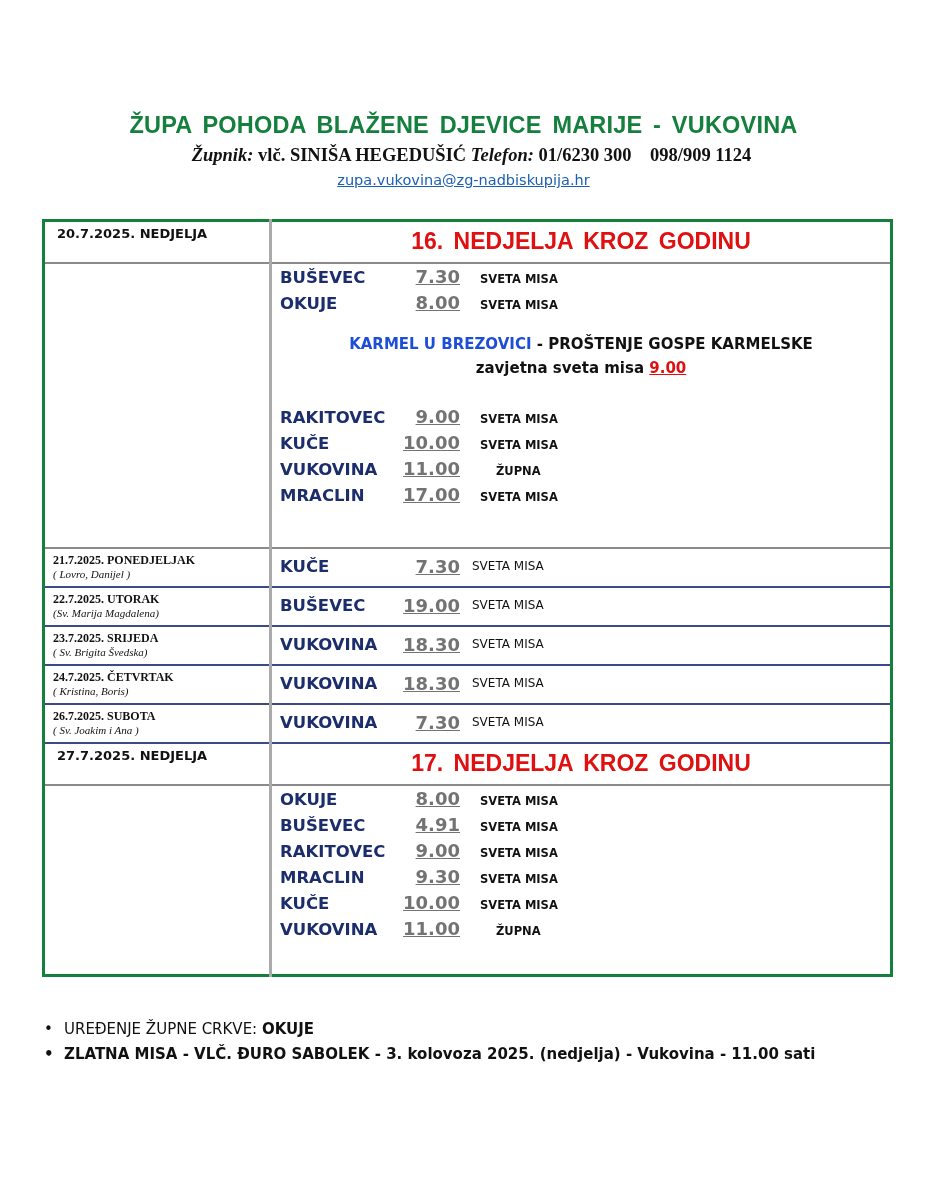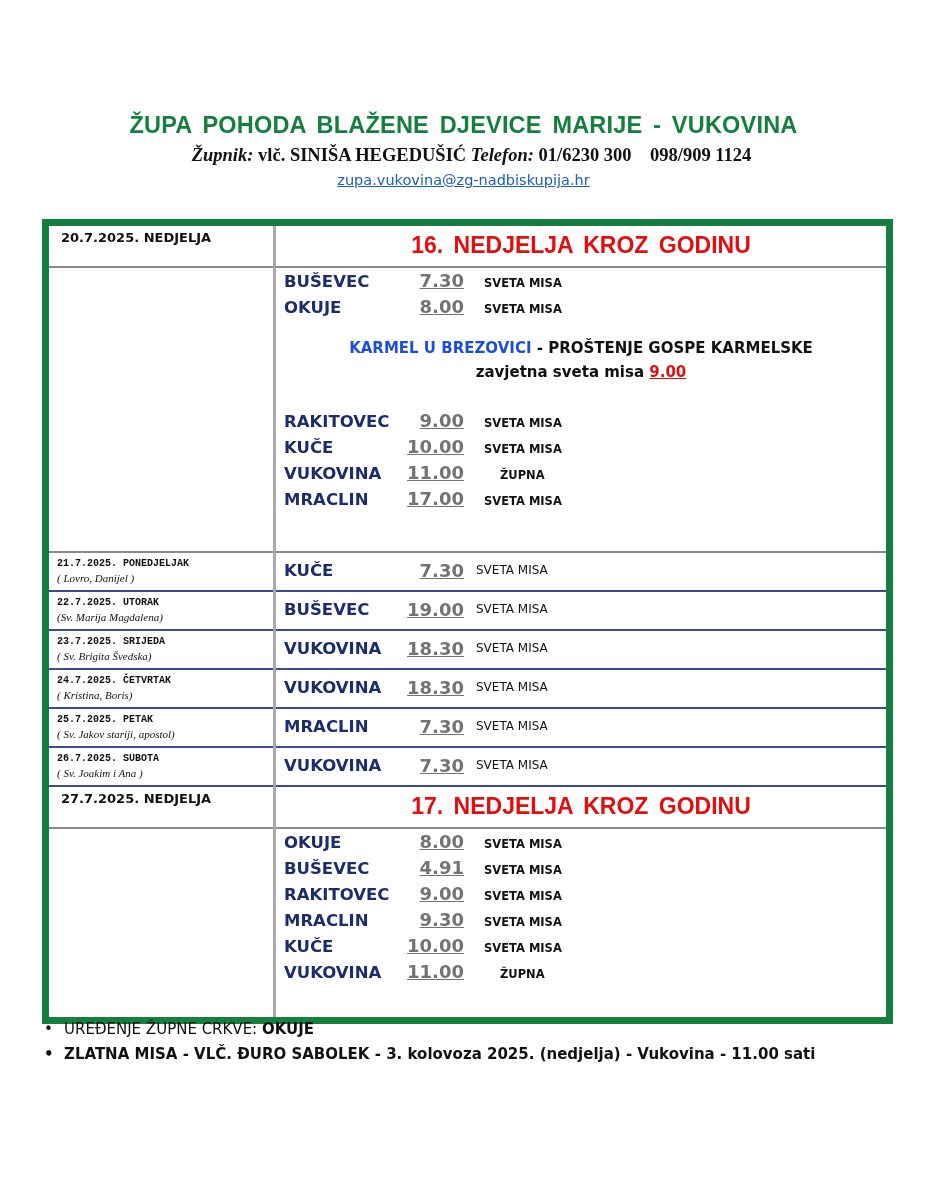--- a/index.html
+++ b/index.html
@@ -10,32 +10,32 @@
            font-family: "Liberation Sans", sans-serif; font-weight: bold;
            font-size: 23.5px; color: #15803d; letter-spacing: 0.2px; word-spacing: 4px; }
   .pastor { position: absolute; left: 8px; width: 927px; top: 145px; text-align: center;
             font-family: "Liberation Serif", serif; font-weight: bold; font-size: 18.5px; color: #111; }
   .pastor i { font-style: italic; }
   .email { position: absolute; left: 0; width: 927px; top: 172px; text-align: center;
            font-family: "DejaVu Sans", sans-serif; font-size: 14.5px; color: #1a5fb4;
            text-decoration: underline; }
 
   table.sched { position: absolute; left: 42px; top: 219px; width: 851px;
-                border-collapse: collapse; border: 7px solid #15803d; }
+                border-collapse: collapse; border: 3px solid #15803d; }
   table.sched td { border: 2px solid #8a8a8a; vertical-align: top; padding: 0; }
   td.left { width: 212px; border-right: 3px solid #aaa !important; }
   tr.sunday-head td { height: 36px; }
   tr.sunday-head td.left { font-family: "DejaVu Sans", sans-serif; font-weight: bold;
        font-size: 13px; padding: 4px 0 0 12px; }
   .sunday-title { text-align: center; font-family: "Liberation Sans", sans-serif;
                   font-weight: bold; font-size: 23px; color: #e01010; padding-top: 6px;
                   word-spacing: 4px; }
   tr.weekday td { height: 34px; border-top: 2px solid #3a4a8a; border-bottom: 2px solid #3a4a8a; }
   tr.weekday td.left { padding: 3px 0 0 8px; }
-  .daydate { font-family: Liberation Mono, monospace; font-weight: bold; font-size: 10px; line-height: 16px; }
+  .daydate { font-family: Liberation Serif, serif; font-weight: bold; font-size: 12px; line-height: 16px; }
   .saint { font-family: "Liberation Serif", serif; font-style: italic; font-size: 11px; line-height: 13px; }
 
   .mass { display: flex; align-items: baseline; height: 26px; }
   .place { font-family: "DejaVu Sans", sans-serif; font-weight: bold; font-size: 16.5px;
            color: #1c2d6b; width: 118px; padding-left: 8px; }
   .time { font-family: "DejaVu Sans", sans-serif; font-weight: bold; font-size: 18px;
           color: #737373; width: 62px; text-align: right; text-decoration: underline; }
   .type { font-family: "DejaVu Sans", sans-serif; font-weight: bold; font-size: 11.5px;
           color: #111; padding-left: 20px; }
   .type.zupna { padding-left: 36px; }
@@ -165,33 +165,20 @@
     <td>
           <div class="mass">
     <span class="place">VUKOVINA</span>
     <span class="time">18.30</span>
     <span class="type">SVETA  MISA</span>
   </div>
         </td>
   </tr>
   <tr class="weekday">
     <td class="left">
-      <div class="daydate">25.7.2025.  PETAK</div>
-      <div class="saint">( Sv. Jakov stariji, apostol)</div>
-    </td>
-    <td>
-          <div class="mass">
-    <span class="place">MRACLIN</span>
-    <span class="time">7.30</span>
-    <span class="type">SVETA  MISA</span>
-  </div>
-        </td>
-  </tr>
-  <tr class="weekday">
-    <td class="left">
       <div class="daydate">26.7.2025.  SUBOTA</div>
       <div class="saint">( Sv. Joakim i Ana )</div>
     </td>
     <td>
           <div class="mass">
     <span class="place">VUKOVINA</span>
     <span class="time">7.30</span>
     <span class="type">SVETA  MISA</span>
   </div>
         </td>

